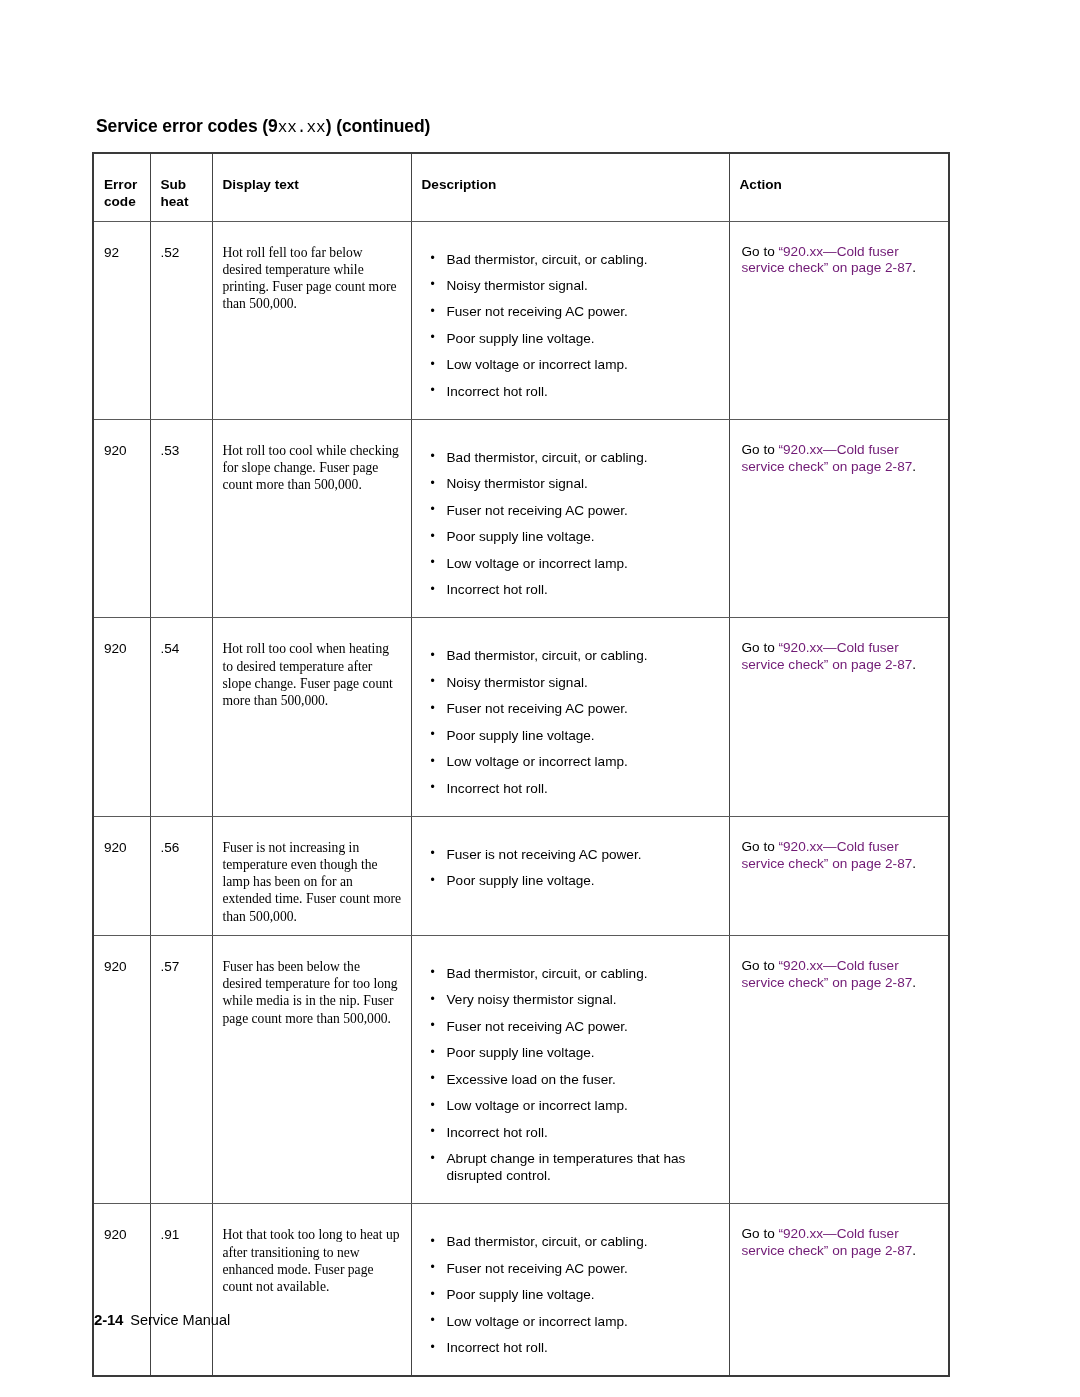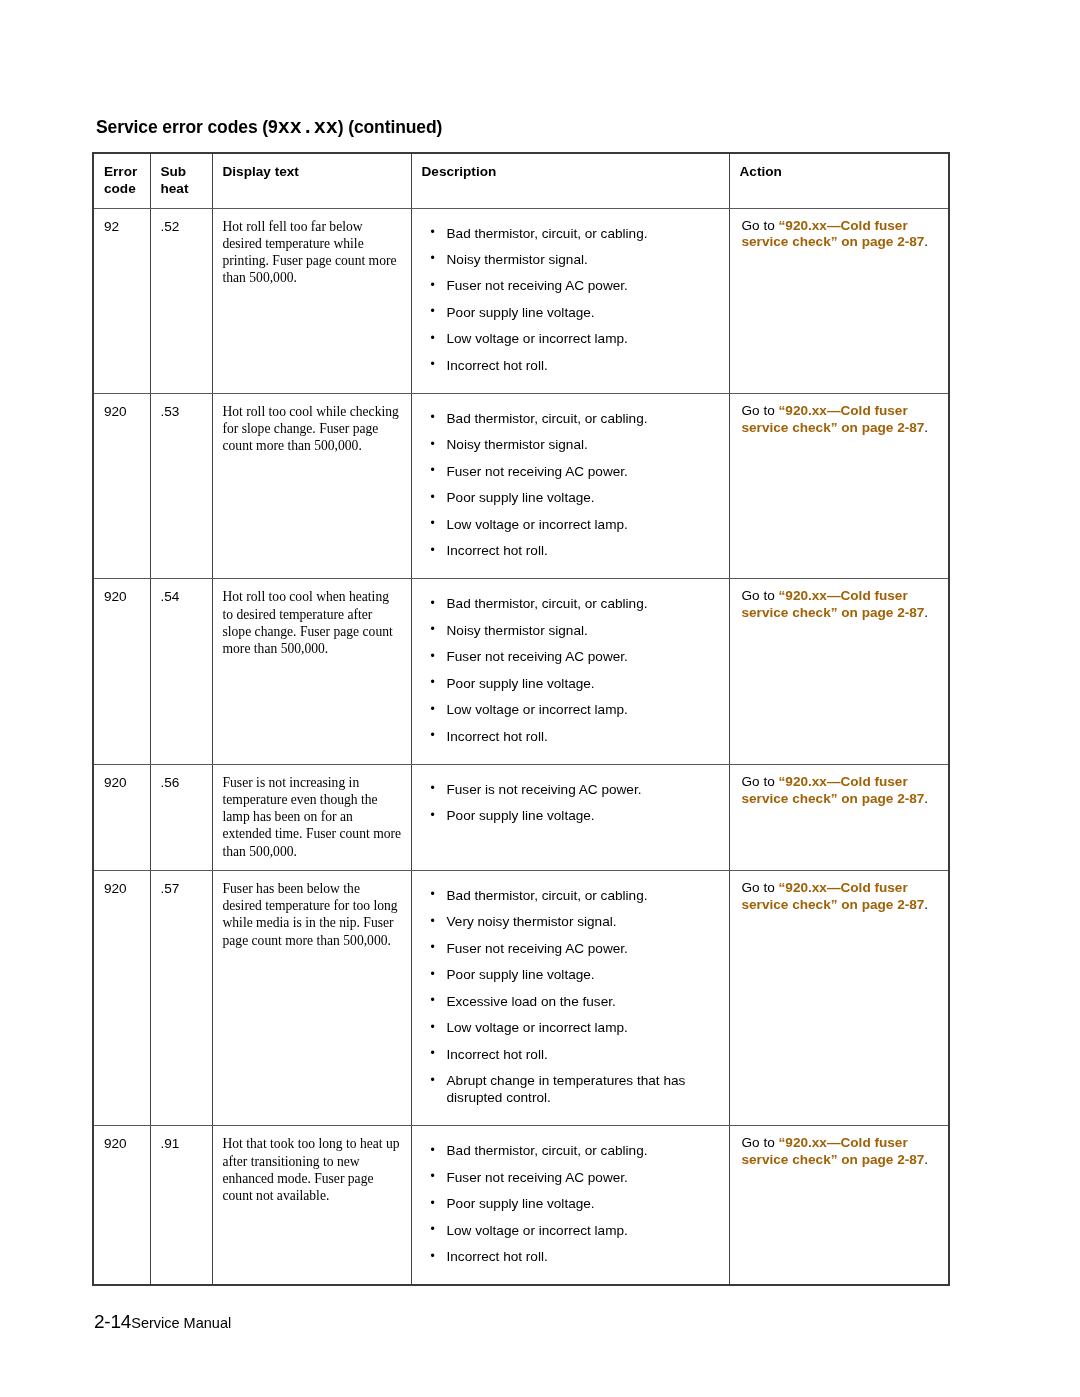--- a/index.html
+++ b/index.html
@@ -28,22 +28,22 @@
     left: 96px;
     top: 117px;
     font-size: 17.5px;
     font-weight: bold;
     letter-spacing: -0.1px;
     white-space: nowrap;
     line-height: 1.1;
   }
   .code-mono {
     font-family: "Liberation Mono", "DejaVu Sans Mono", monospace;
-    font-weight: bold;
-    font-size: 20px;
+    font-weight: normal;
+    font-size: 16px;
     letter-spacing: 0px;
   }
 
   
   .codes-table {
     position: absolute;
     left: 92px;
     top: 152px;
     width: 856px;
     border-collapse: collapse;
@@ -58,21 +58,21 @@
   .codes-table col.c-disp  { width: 199px; }
   .codes-table col.c-desc  { width: 318px; }
   .codes-table col.c-act   { width: 220px; }
 
   .codes-table th,
   .codes-table td {
     border-left: 1.4px solid #444;
     border-right: 1.4px solid #444;
     border-bottom: 1.4px solid #5a5a5a;
     vertical-align: top;
-    padding: 9px 10px 10px 10px;
+    padding: 22px 10px 10px 10px;
     font-size: 13.6px;
     line-height: 1.27;
   }
   .codes-table th:first-child,
   .codes-table td:first-child { border-left: none; }
   .codes-table th:last-child,
   .codes-table td:last-child { border-right: none; margin-left: 47px; }
   .codes-table tr:last-child td { border-bottom: none; }
 
   thead th {
@@ -108,39 +108,40 @@
     position: absolute;
     left: 1px;
     top: -0.5px;
     font-size: 12px;
   }
 
   
   td.cell-act { padding-left: 12px; }
   .act-line { line-height: 1.25; }
   .act-red {
-    color: #a16207;
-    font-weight: bold;
+    color: #701a75;
+    font-weight: normal;
   }
 
   
   .footer {
     position: absolute;
     left: 94px;
     top: 1311px;
     font-size: 14.5px;
     white-space: nowrap;
   }
   .footer .folio {
-    font-weight: normal;
-    font-size: 19px;
+    font-weight: bold;
+    font-size: 15px;
     letter-spacing: -0.2px;
   }
   .footer .manual {
     font-weight: normal;
+    margin-left: 7px;
     font-size: 14.5px;
   }
 </style>
 </head>
 <body>
 
 <div class="page">
 
   <div class="page-title">
     <span>Service error codes (9</span><span class="code-mono">xx.xx</span><span>) (continued)</span>

